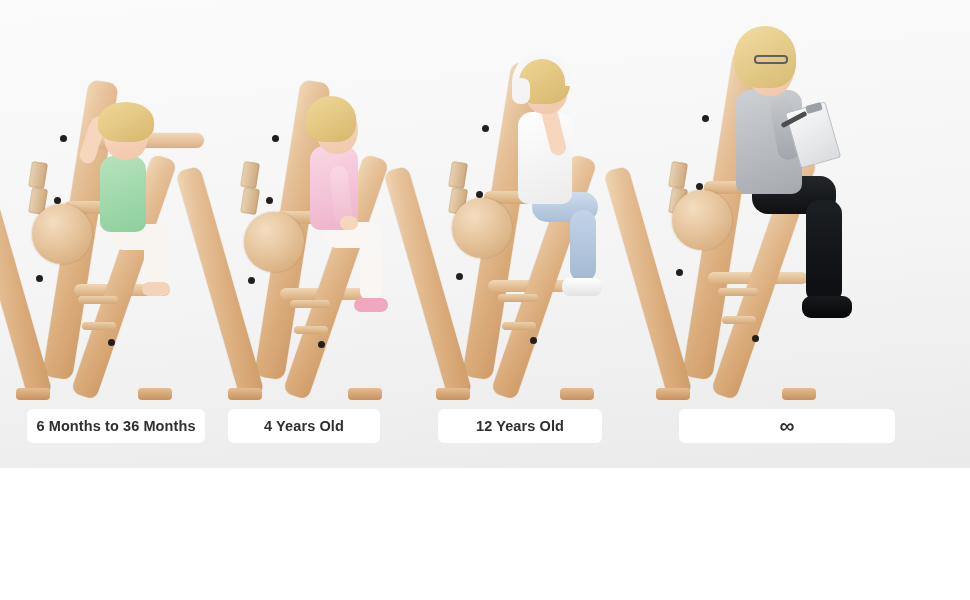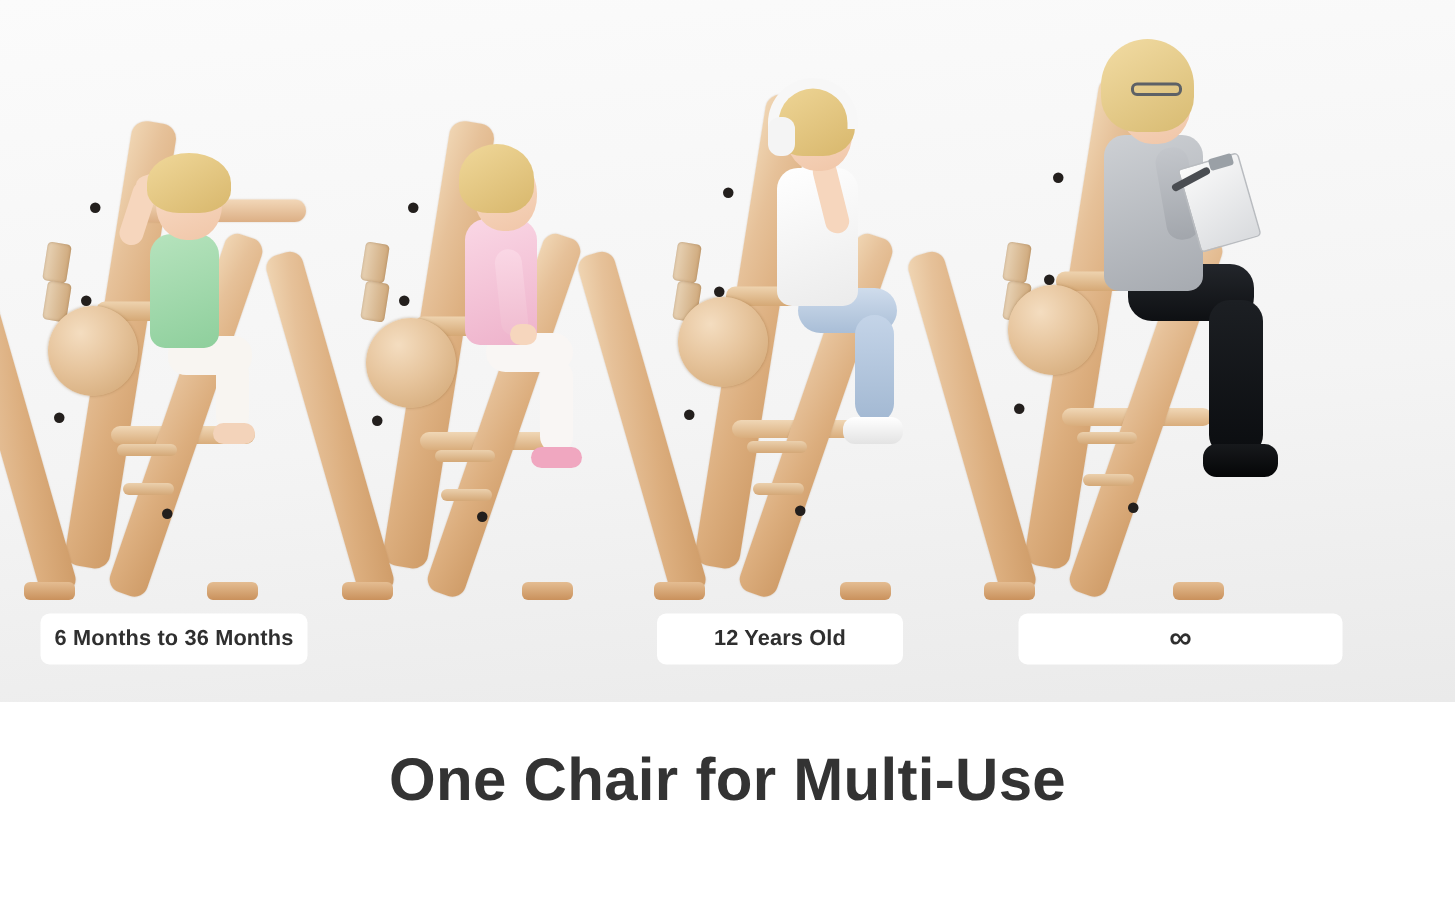--- a/index.html
+++ b/index.html
@@ -342,26 +342,28 @@
         <div class="part head" style="left:90px;bottom:304px;width:48px;height:58px;"></div>
         <div class="part hair" style="left:78px;bottom:312px;width:62px;height:62px;background:linear-gradient(150deg,#f2dca4,#d8bb72);"></div>
         <div class="part" style="left:98px;bottom:336px;width:34px;height:9px;border:2px solid #5d6166;border-radius:4px;"></div>
       </div>
     </div>
 
     <div class="pill" style="left:27px; top:409px; width:178px;">
       <span>6 Months to 36 Months</span>
     </div>
 
+    <div class="pill" style="left:228px; top:409px; width:152px;">
+      <span>4 Years Old</span>
+    </div>
 
     <div class="pill" style="left:438px; top:409px; width:164px;">
       <span>12 Years Old</span>
     </div>
 
     <div class="pill infinity" style="left:679px; top:409px; width:216px;">
       <span>∞</span>
     </div>
 
   </div>
 
-  <div id="headline">One Chair for Multi-Use</div>
 
 </div>
 
 </body></html>

